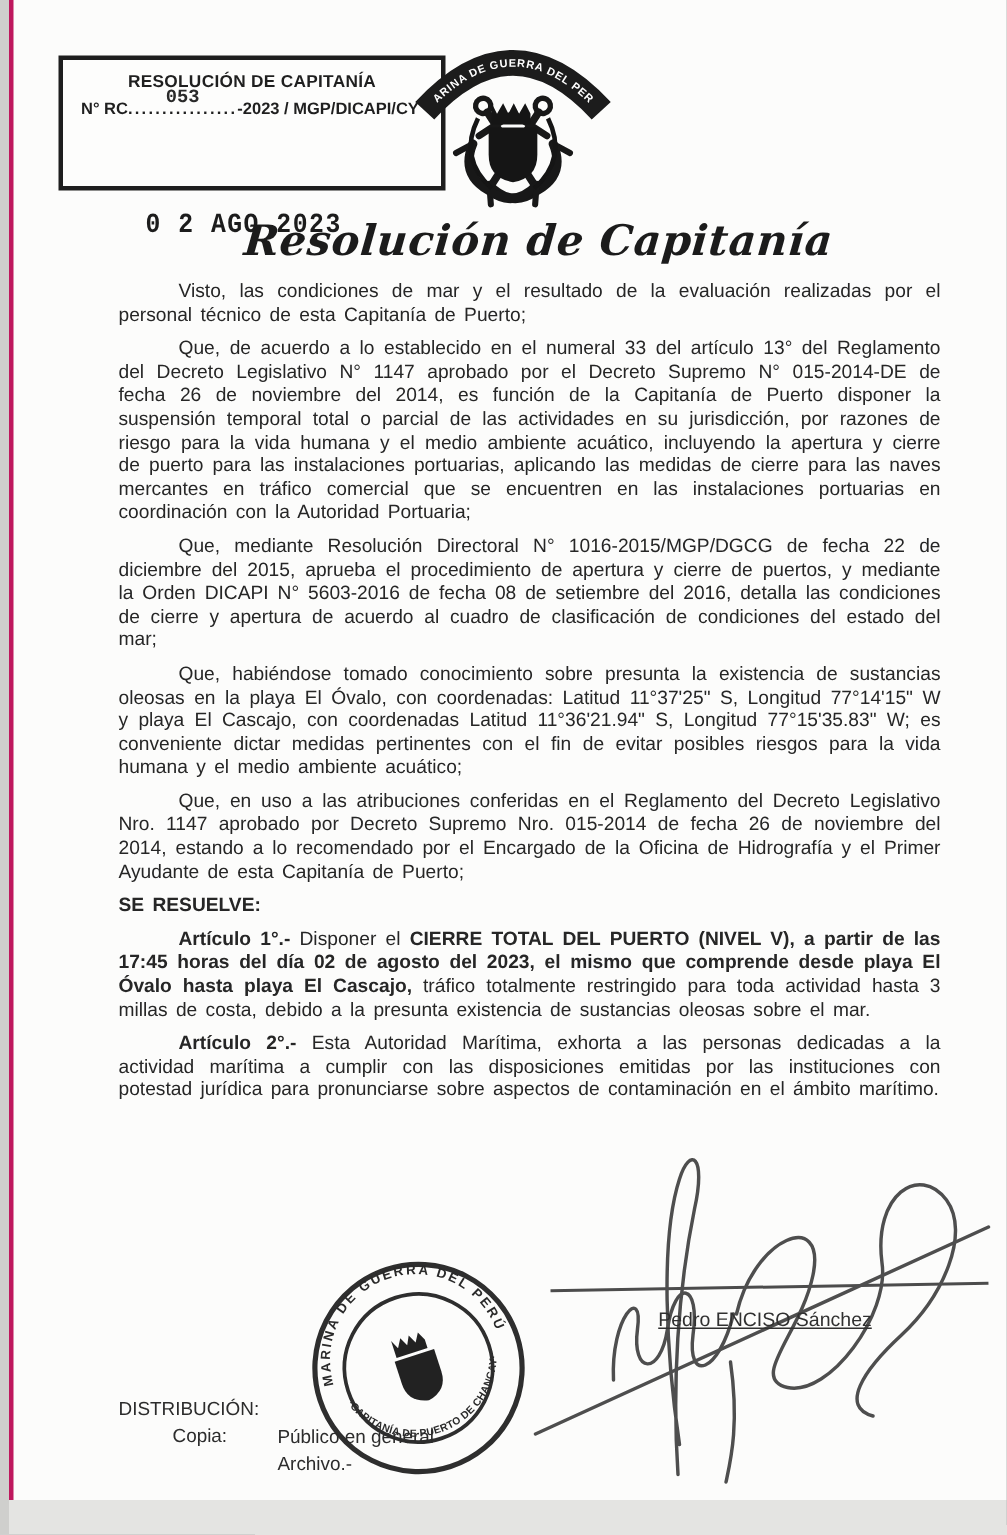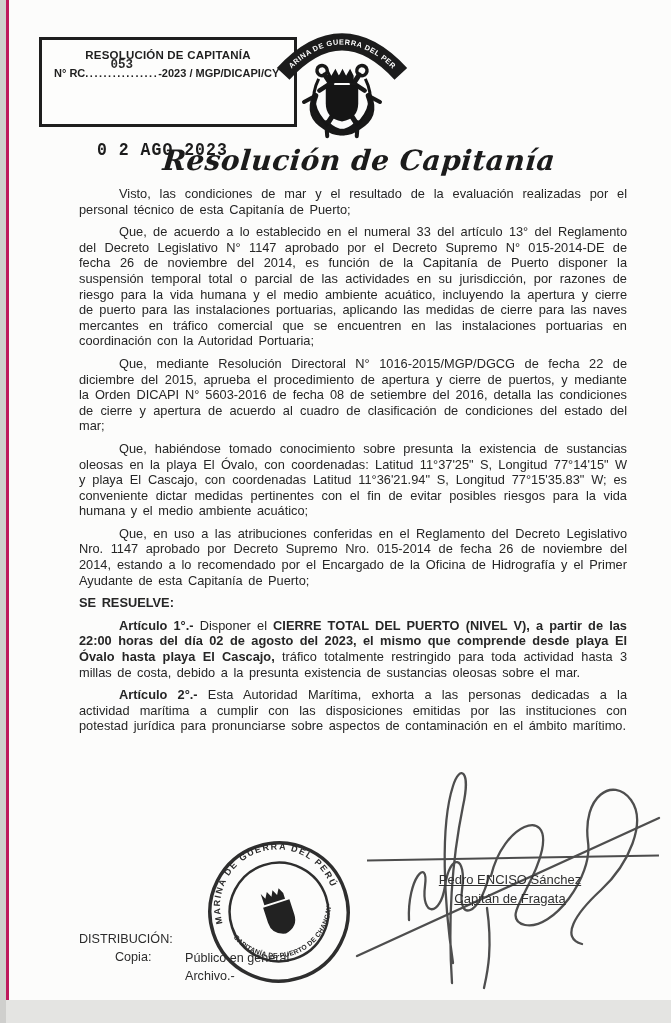--- a/index.html
+++ b/index.html
@@ -104,38 +104,37 @@
 
     <div class="script-title">Resolución de Capitanía</div>
 
     <div class="content">
       <p class="para">Visto, las condiciones de mar y el resultado de la evaluación realizadas por el personal técnico de esta Capitanía de Puerto;</p>
       <p class="para">Que, de acuerdo a lo establecido en el numeral 33 del artículo 13° del Reglamento del Decreto Legislativo N° 1147 aprobado por el Decreto Supremo N° 015-2014-DE de fecha 26 de noviembre del 2014, es función de la Capitanía de Puerto disponer la suspensión temporal total o parcial de las actividades en su jurisdicción, por razones de riesgo para la vida humana y el medio ambiente acuático, incluyendo la apertura y cierre de puerto para las instalaciones portuarias, aplicando las medidas de cierre para las naves mercantes en tráfico comercial que se encuentren en las instalaciones portuarias en coordinación con la Autoridad Portuaria;</p>
       <p class="para">Que, mediante Resolución Directoral N° 1016-2015/MGP/DGCG de fecha 22 de diciembre del 2015, aprueba el procedimiento de apertura y cierre de puertos, y mediante la Orden DICAPI N° 5603-2016 de fecha 08 de setiembre del 2016, detalla las condiciones de cierre y apertura de acuerdo al cuadro de clasificación de condiciones del estado del mar;</p>
       <p class="para">Que, habiéndose tomado conocimiento sobre presunta la existencia de sustancias oleosas en la playa El Óvalo, con coordenadas: Latitud 11°37'25" S, Longitud 77°14'15" W y playa El Cascajo, con coordenadas Latitud 11°36'21.94" S, Longitud 77°15'35.83" W; es conveniente dictar medidas pertinentes con el fin de evitar posibles riesgos para la vida humana y el medio ambiente acuático;</p>
       <p class="para">Que, en uso a las atribuciones conferidas en el Reglamento del Decreto Legislativo Nro. 1147 aprobado por Decreto Supremo Nro. 015-2014 de fecha 26 de noviembre del 2014, estando a lo recomendado por el Encargado de la Oficina de Hidrografía y el Primer Ayudante de esta Capitanía de Puerto;</p>
       <p class="label">SE RESUELVE:</p>
-      <p class="para"><b>Artículo 1°.-</b><span> Disponer el </span><b>CIERRE TOTAL DEL PUERTO (NIVEL V), a partir de las 22:00 horas del día 02 de agosto del 2023, el mismo que comprende desde playa El Óvalo hasta playa El Cascajo,</b><span> tráfico totalmente restringido para toda actividad hasta 3 millas de costa, debido a la presunta existencia de sustancias oleosas sobre el mar.</span></p>
+      <p class="para"><b>Artículo 1°.-</b><span> Disponer el </span><b>CIERRE TOTAL DEL PUERTO (NIVEL V), a partir de las 17:45 horas del día 02 de agosto del 2023, el mismo que comprende desde playa El Óvalo hasta playa El Cascajo,</b><span> tráfico totalmente restringido para toda actividad hasta 3 millas de costa, debido a la presunta existencia de sustancias oleosas sobre el mar.</span></p>
       <p class="para"><b>Artículo 2°.-</b><span> Esta Autoridad Marítima, exhorta a las personas dedicadas a la actividad marítima a cumplir con las disposiciones emitidas por las instituciones con potestad jurídica para pronunciarse sobre aspectos de contaminación en el ámbito marítimo.</span></p>
     </div>
 
     <div class="sig-line"></div>
     <svg class="signature" viewBox="0 0 332 232">
       <g stroke="#4e4e4e" stroke-width="2.3" fill="none" stroke-linecap="round">
         <path d="M112,205 C103,145 99,68 112,28 C119,6 130,12 122,48 C111,102 107,165 111,225"></path>
         <path d="M68,162 C66,120 88,98 84,128 C80,158 99,160 104,128 C109,94 126,97 121,132 C117,164 138,158 148,118"></path>
         <path d="M150,118 C162,66 210,48 201,92 C193,131 158,161 184,167 C212,173 252,118 247,84 C241,38 272,18 290,42 C306,64 288,106 260,132 C234,156 219,180 241,186"></path>
         <path d="M16,198 L318,60"></path>
         <path d="M146,150 C152,192 146,216 143,230"></path>
       </g>
     </svg>
 
     <div class="sig-block">
       <div>Pedro ENCISO Sánchez</div>
-      <div>Capitán de Fragata</div>
     </div>
 
     <svg class="seal" viewBox="0 0 150 150">
       <g transform="rotate(-18 75 75)">
         <circle cx="75" cy="75" r="70" fill="none" stroke="#2e2e2e" stroke-width="3.5"></circle>
         <circle cx="75" cy="75" r="50" fill="none" stroke="#2e2e2e" stroke-width="2.5"></circle>
         <defs>
           <path id="sealTop" d="M18,80 A58,58 0 1 1 132,80"></path>
           <path id="sealBot" d="M22,83 A56,56 0 0 0 128,83"></path>
         </defs>

